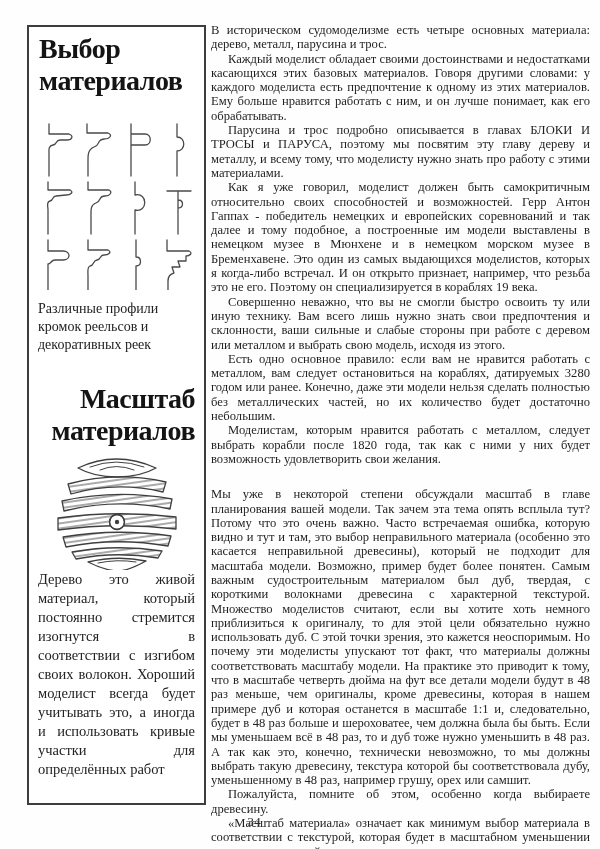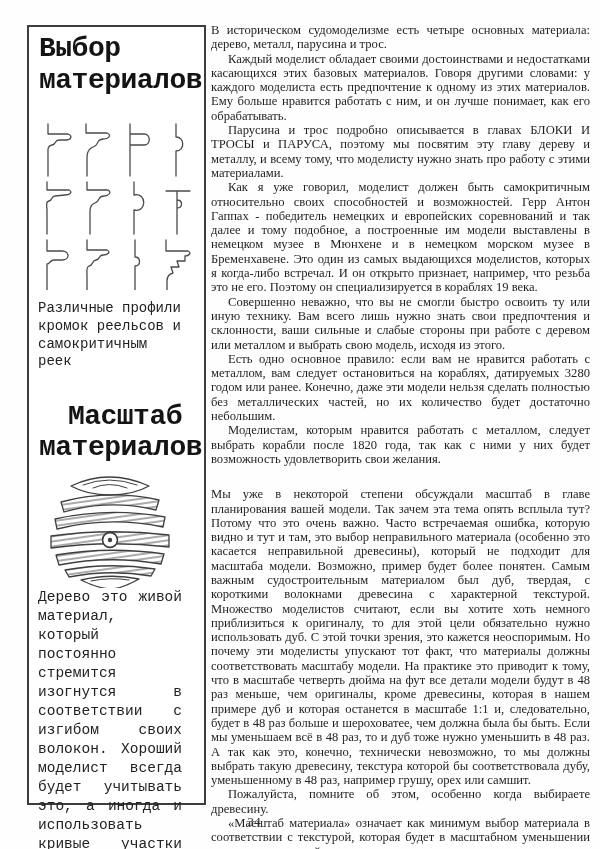--- a/index.html
+++ b/index.html
@@ -13,23 +13,22 @@
   }
   .page{position:absolute;inset:0;background:#fefefe;}
 
   
   .sidebar{
     position:absolute;
     left:27px;top:25px;
     width:179px;height:780px;
     border:2px solid #3d3d3d;
     box-sizing:border-box;
-    padding:4px 22px 6px 9px;
+    padding:4px 9px 6px 9px;
     background:#fff;
-    font-family:Liberation Mono, monospace;
   }
   .side-title{
     font-size:28px;
     font-weight:bold;
     line-height:1.13;
     margin:2px 0 0 1px;
     letter-spacing:-0.5px;
     color:#141414;
   }
   .side-title.second{margin-top:30px;text-align:right;}
@@ -116,21 +115,21 @@
         <path d="M7 0 V10 H27 C31 12 28 15 23 15 C18 15 21 19 16 20 C11 21 14 25 9 26 C6 27 7 31 7 36 V50"></path>
       </g>
       <g transform="translate(82,118)">
         <path d="M15 0 V17 C21 17 21 26 15 26 V50"></path>
       </g>
       <g transform="translate(122,118)">
         <path d="M6 0 V11 H28 C32 13 29 16 25 16 L25 21 L17 21 L19 27 L11 27 L13 33 C9 34 7 37 7 41 V50"></path>
       </g>
     </svg>
 
-    <div class="fig-caption">Различные профили кромок реельсов и самокритичным реек</div>
+    <div class="fig-caption">Различные профили кромок реельсов и декоративных реек</div>
 
     <div class="side-title second">Масштаб материалов</div>
 
     <svg class="wood-fig" width="134" height="122" viewBox="0 0 134 122" fill="none" stroke="#3f3f3f" stroke-width="1.3">
       <defs>
         <pattern id="hatch" width="5" height="12" patternUnits="userSpaceOnUse" patternTransform="rotate(82)">
           <line x1="1" y1="0" x2="1" y2="12" stroke="#565656" stroke-width="1"></line>
         </pattern>
       </defs>
 

